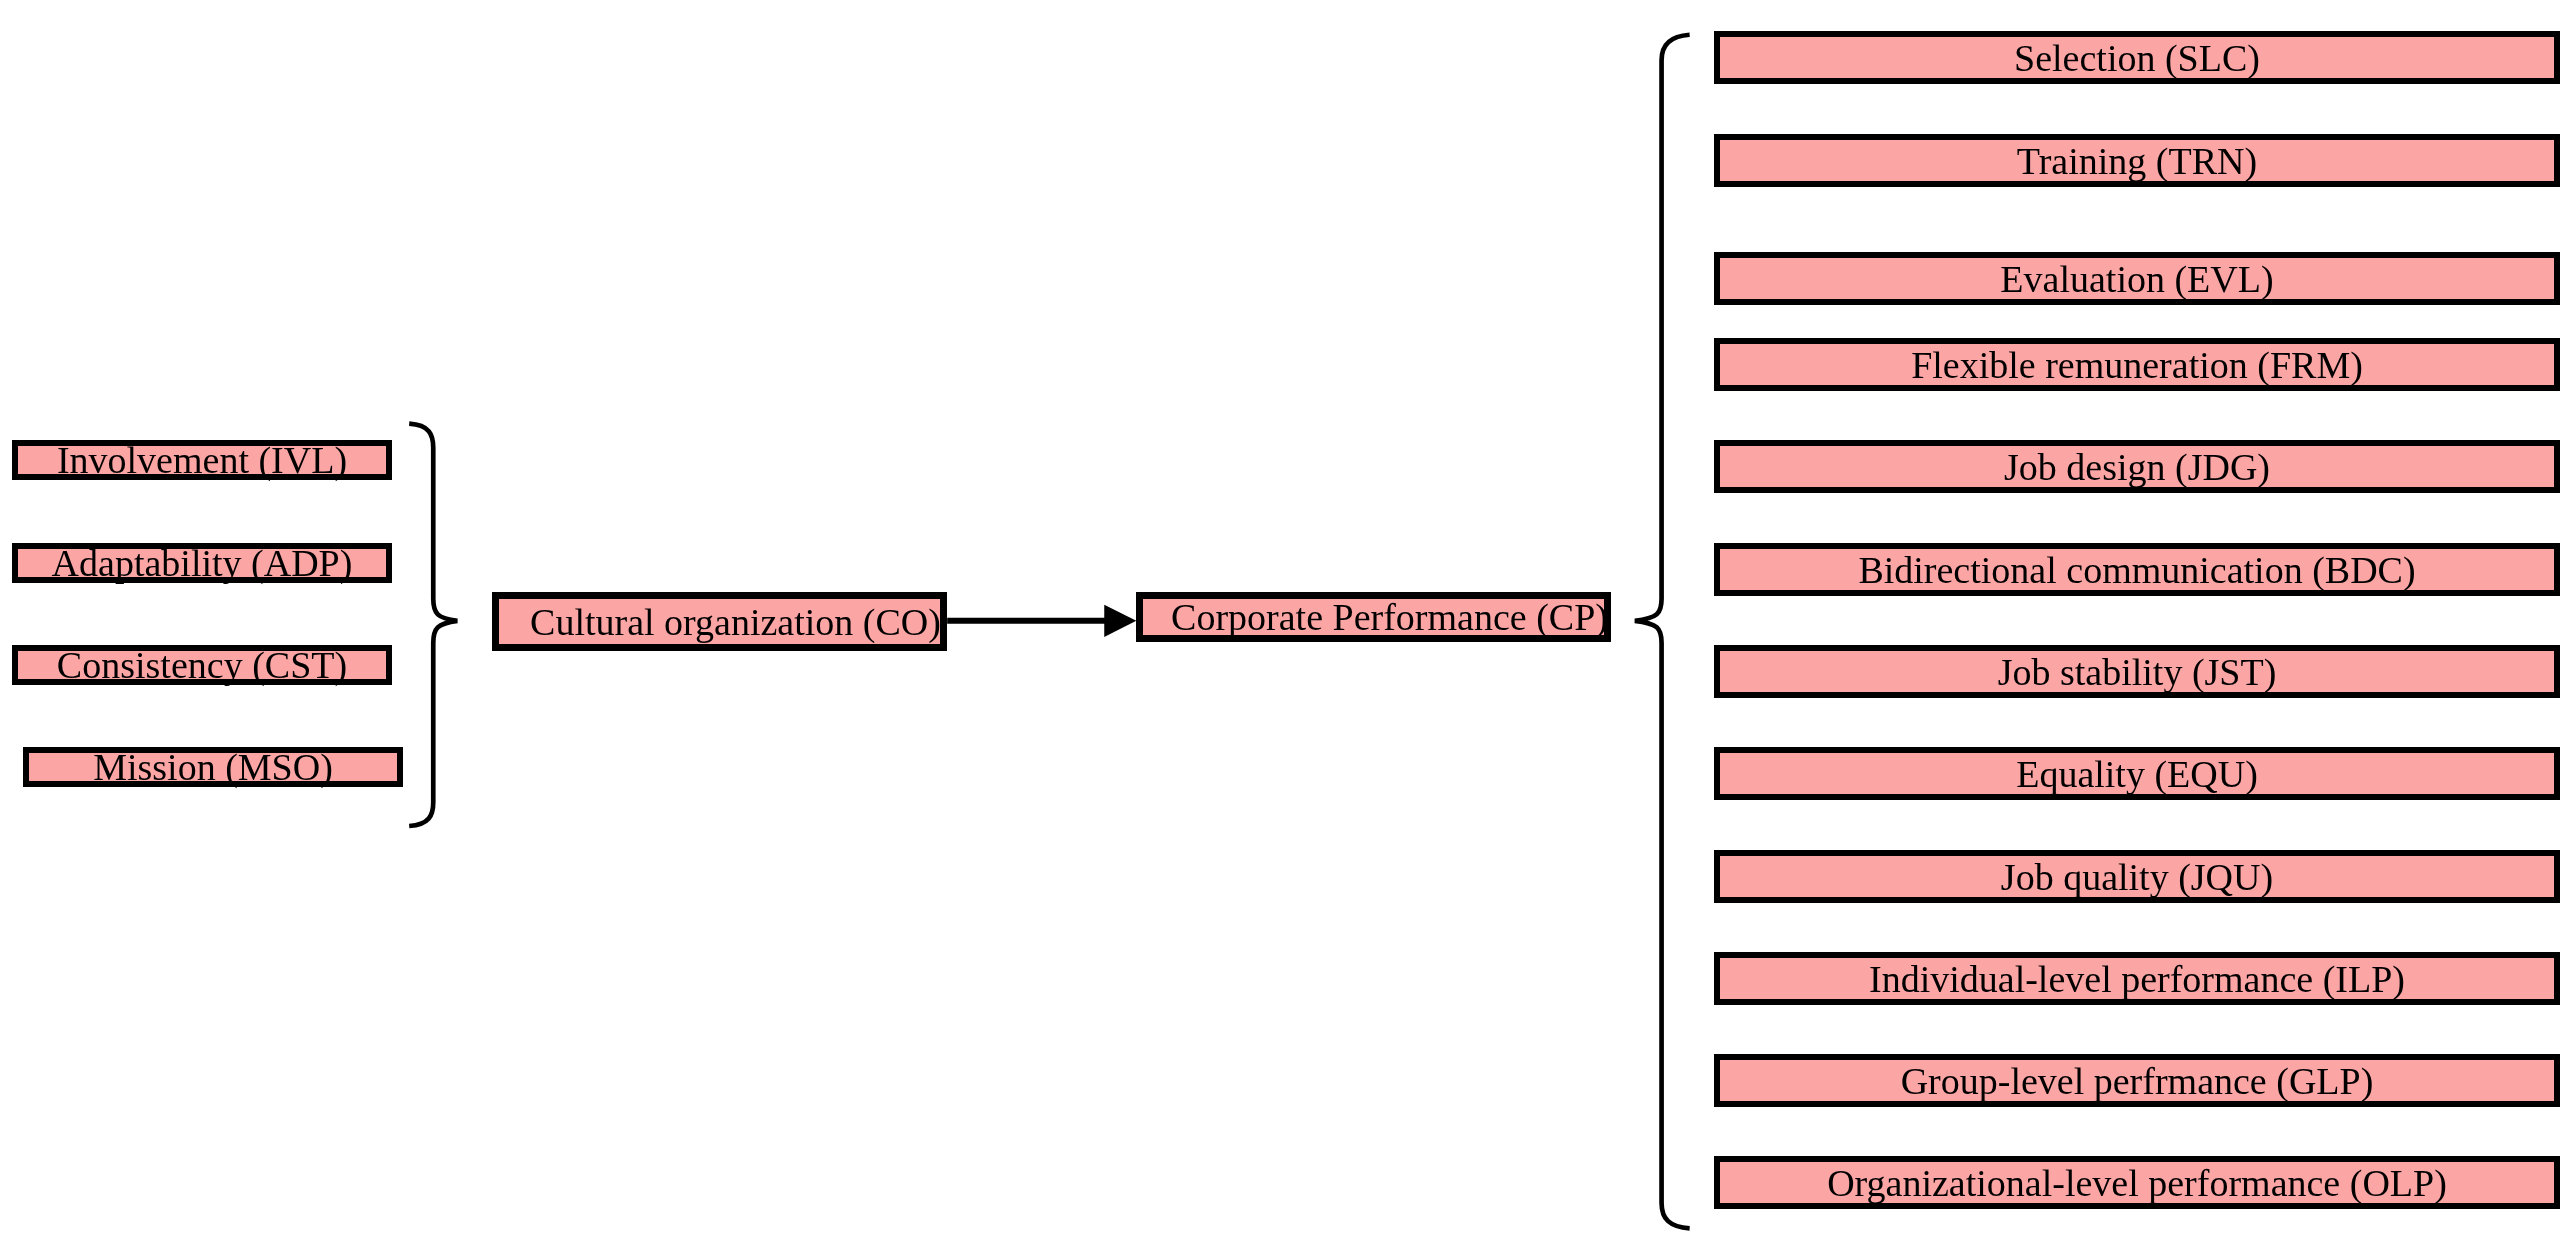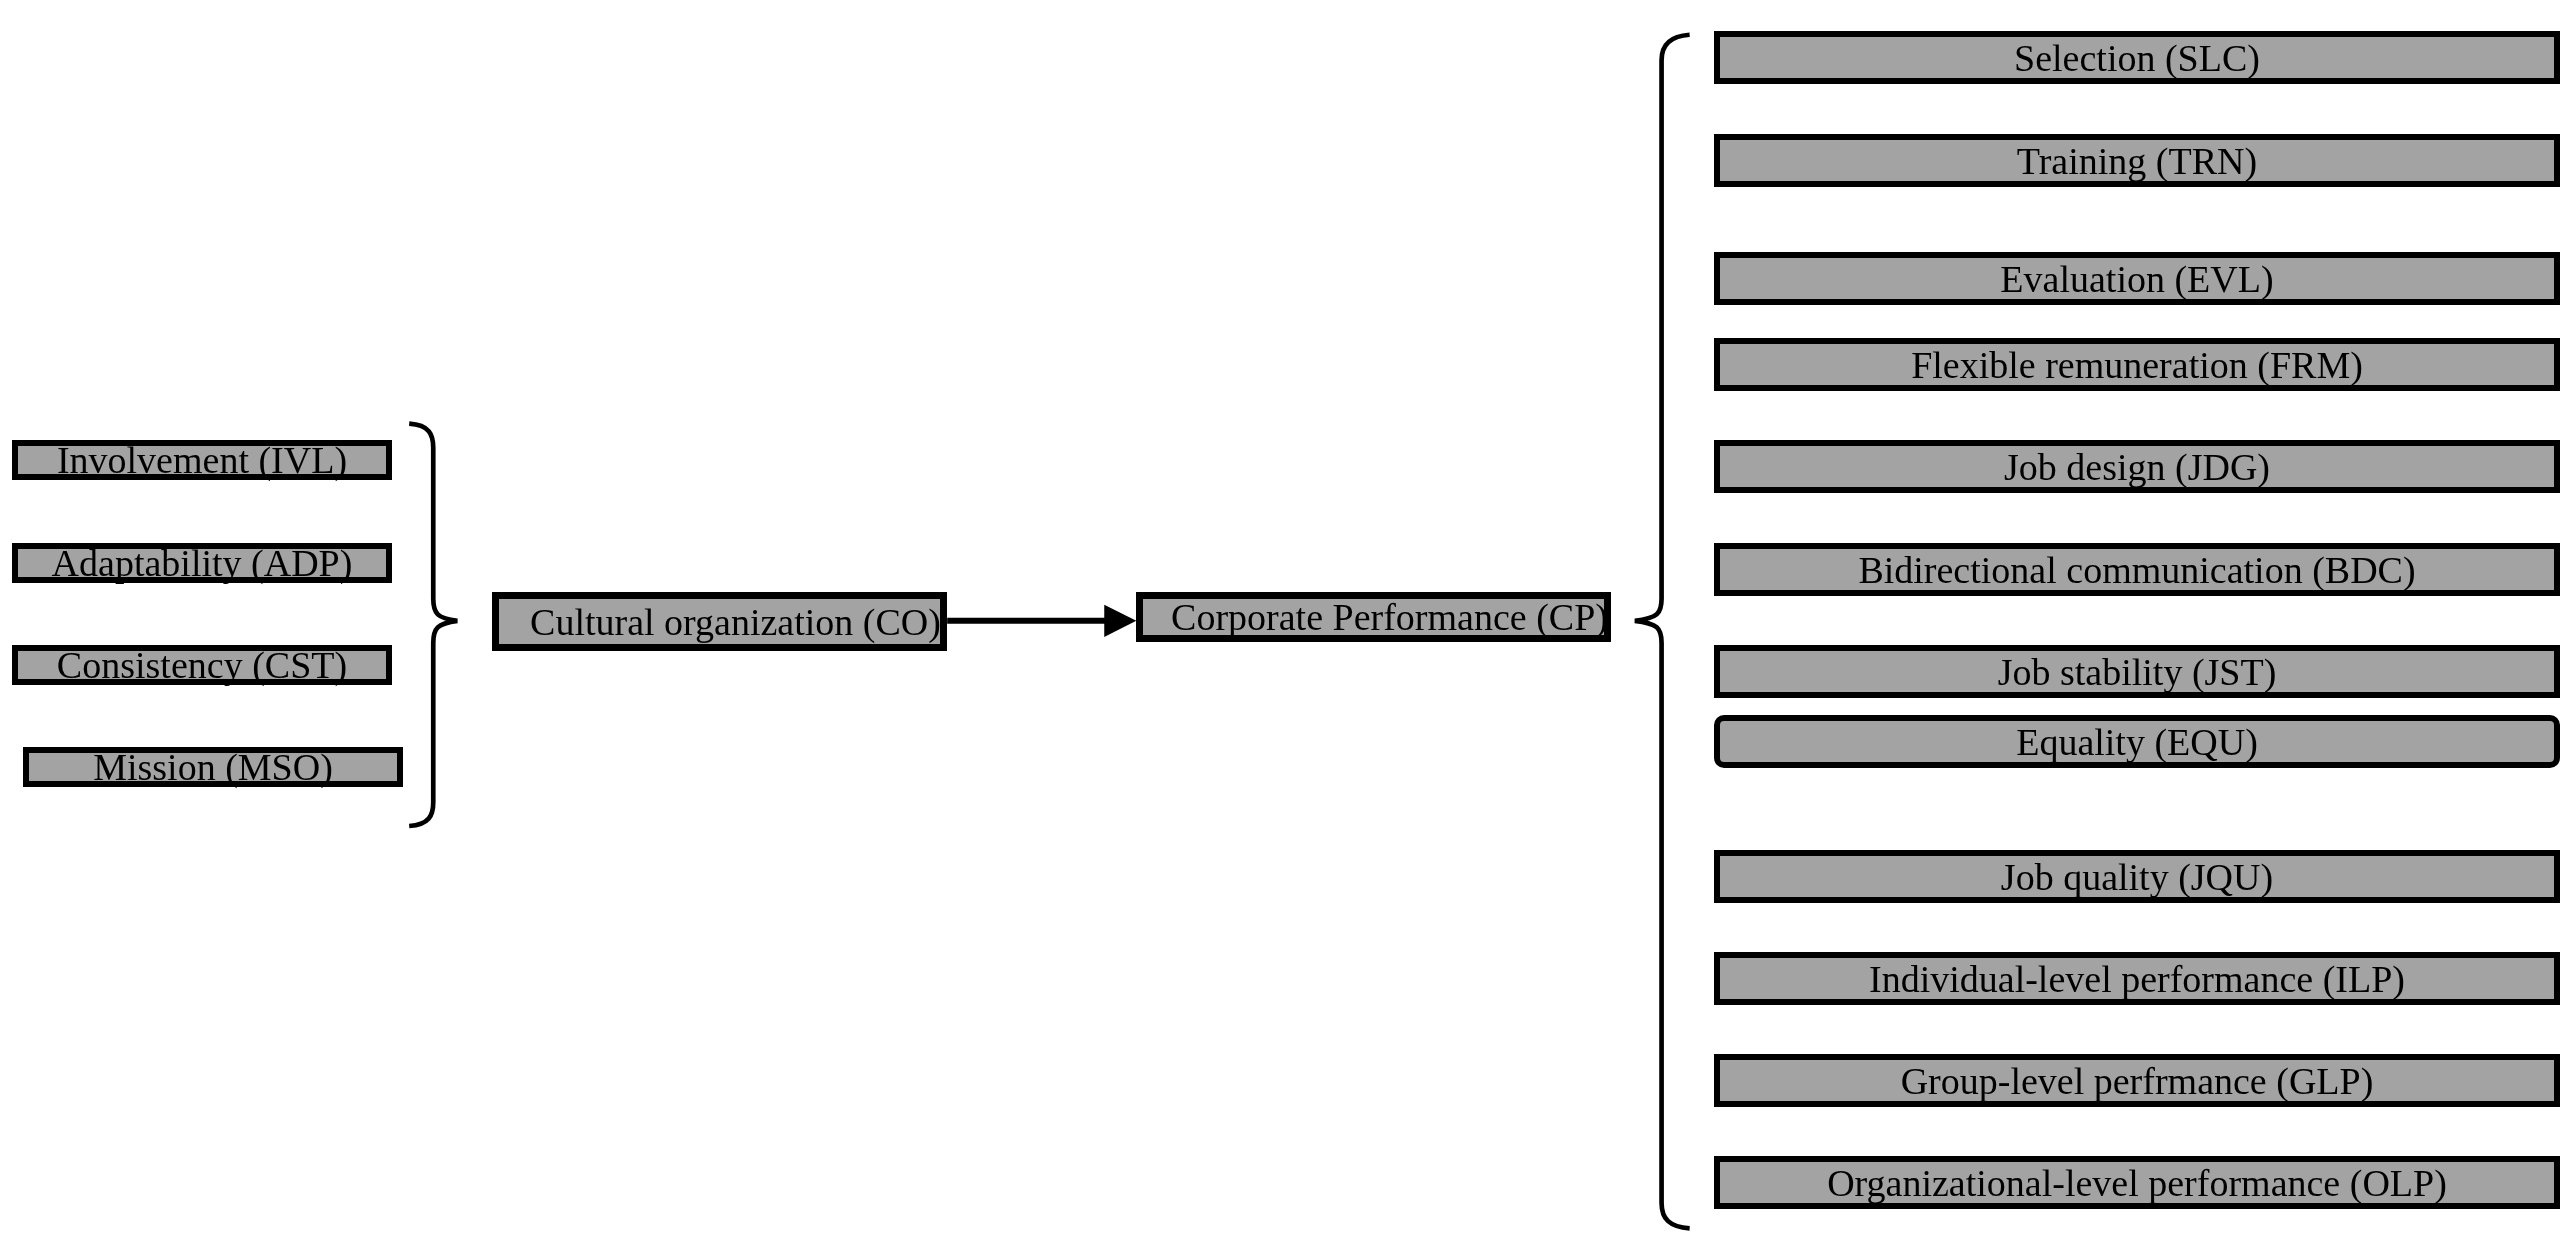--- a/index.html
+++ b/index.html
@@ -13,21 +13,21 @@
   }
   .overlay {
     position: absolute;
     left: 0; top: 0;
     width: 2576px; height: 1237px;
     pointer-events: none;
   }
   .node {
     position: absolute;
     box-sizing: border-box;
-    background: #a3a3a3;
+    background: #fca5a5;
     display: flex;
     align-items: center;
     justify-content: center;
     text-align: center;
     white-space: nowrap;
     font-size: 38px;
     line-height: 1;
   }
   .side-box { border: 6px solid #000000; }
   .main-box { border: 7.4px solid #000000; padding-left: 32px; }
@@ -39,21 +39,21 @@
   .l3 { top: 747px; margin-left: 11px; }
   
   .rbox { left: 1714px; width: 846px; height: 53px; }
   .r0  { top: 31px; }
   .r1  { top: 134px; }
   .r2  { top: 252px; }
   .r3  { top: 338px; }
   .r4  { top: 440px; }
   .r5  { top: 543px; }
   .r6  { top: 645px; }
-  .r7  { top: 715px; border-radius: 10px; }
+  .r7  { top: 747px; }
   .r8  { top: 850px; }
   .r9  { top: 952px; }
   .r10 { top: 1054px; }
   .r11 { top: 1156px; }
   
   .co-box { left: 492px;  width: 455px; top: 592px; height: 59px; }
   .cp-box { left: 1136px; width: 475px; top: 592px; height: 50px; }
 </style>
 </head>
 <body>

